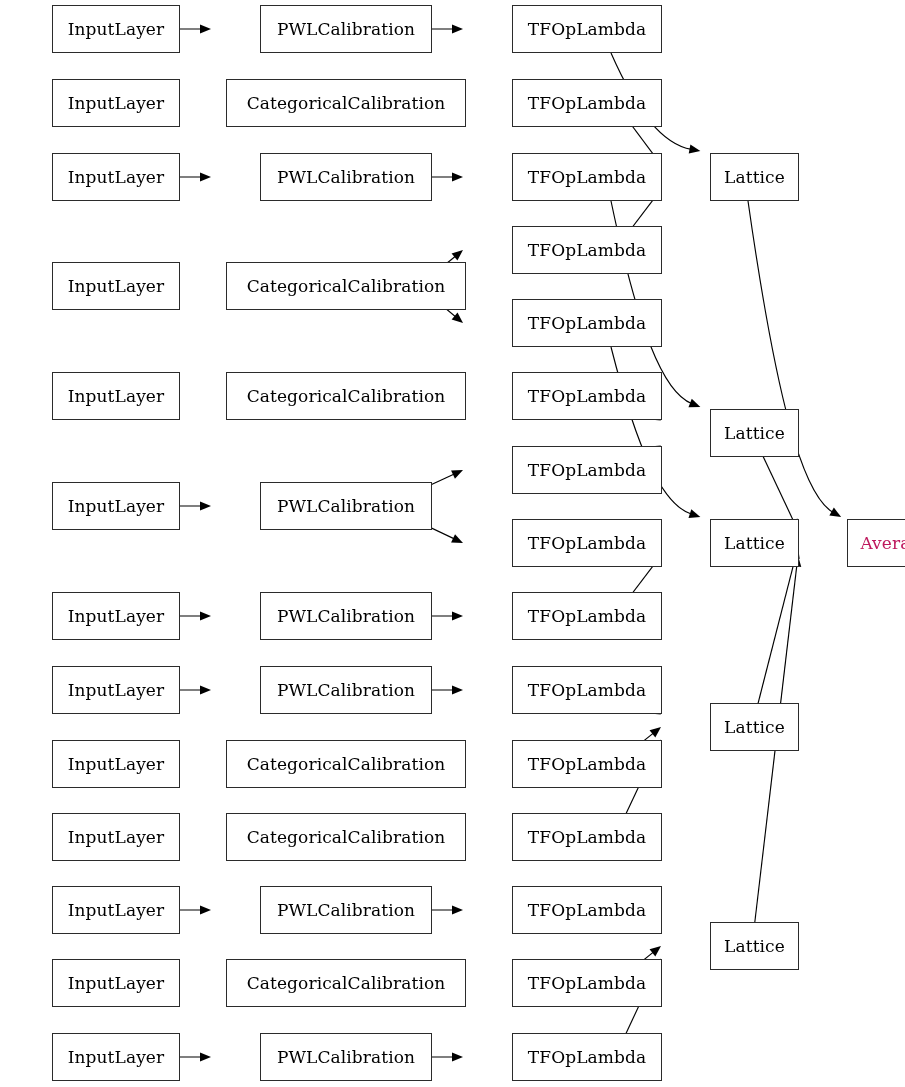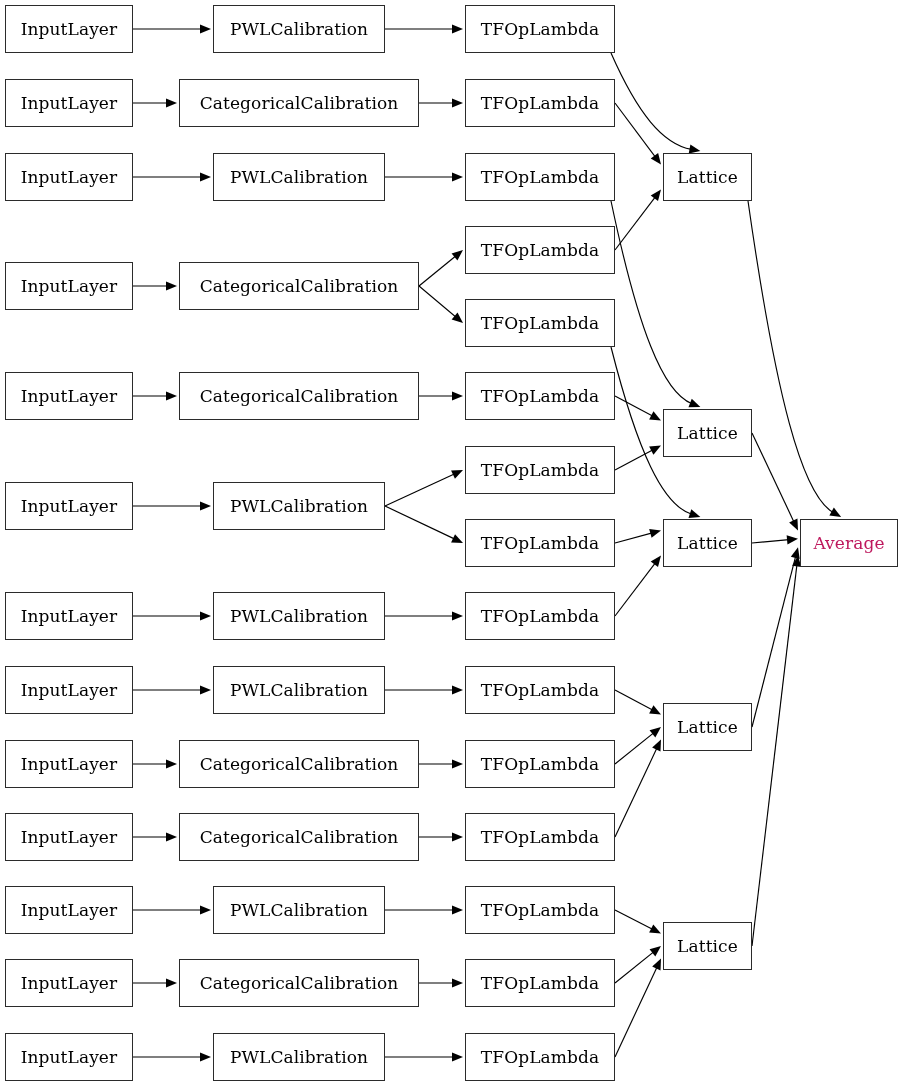--- a/index.html
+++ b/index.html
@@ -30,20 +30,21 @@
     border: 1px solid #2b2b2b;
     background: #ffffff;
     color: #000000;
     display: flex;
     align-items: center;
     justify-content: center;
     font-size: 17px;
     line-height: 1;
     white-space: nowrap;
     letter-spacing: 0.1px;
+    margin-left: 47px;
   }
   .node-label {
     display: block;
     pointer-events: none;
   }
   .edge-path {
     fill: none;
     stroke: #000000;
     stroke-width: 1.15;
   }

